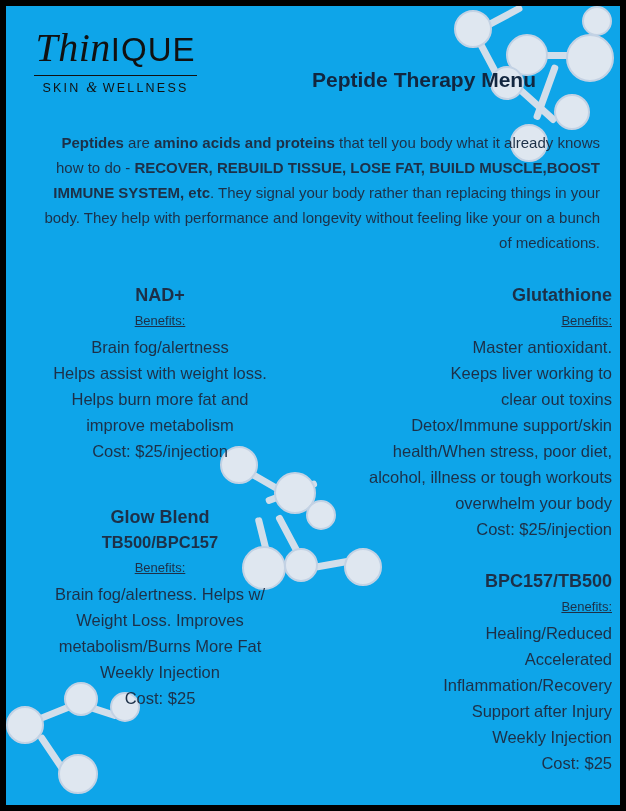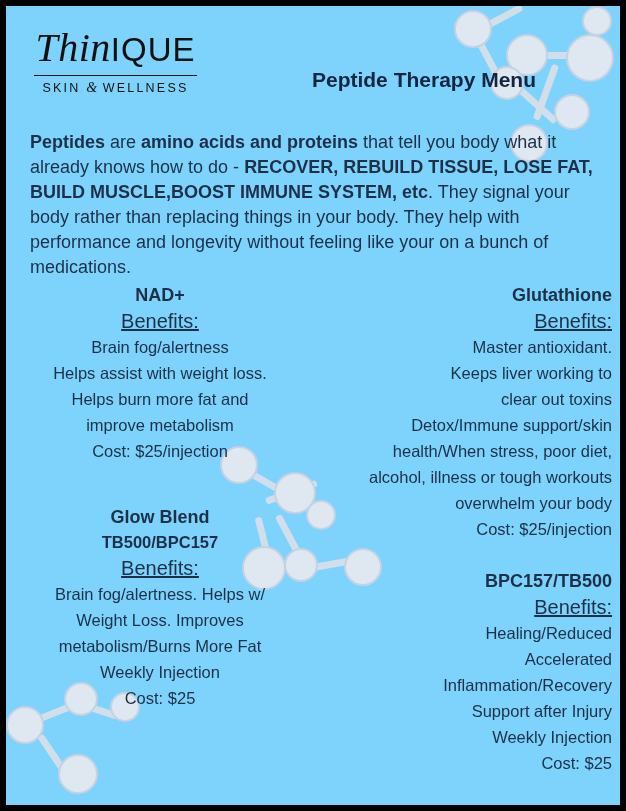--- a/index.html
+++ b/index.html
@@ -12,21 +12,21 @@
     background: #000000;
     font-family: "Liberation Sans", sans-serif;
     overflow: hidden;
   }
   .page {
     position: absolute;
     left: 6px;
     top: 6px;
     width: 614px;
     height: 799px;
-    background: #7dd3fc;
+    background: #0ea5e9;
     overflow: hidden;
   }
   
   .molecule {
     position: absolute;
     pointer-events: none;
   }
   .node {
     position: absolute;
     border-radius: 50%;
@@ -94,24 +94,24 @@
     font-weight: bold;
     color: #12263f;
     font-family: "Liberation Sans", sans-serif;
   }
   
   .intro {
     position: absolute;
     left: 24px;
     top: 124px;
     width: 570px;
-    font-size: 18px;
+    font-size: 15px;
     line-height: 25px;
     color: #1d3048;
-    text-align: left;
+    text-align: right;
   }
   .intro b { font-weight: bold; }
   
   .col {
     position: absolute;
     color: #1d3048;
   }
   .col-left  { left: 8px;  top: 276px; width: 292px; text-align: center; }
   .col-right { left: 310px; top: 276px; width: 296px; text-align: right; }
   .block { margin-bottom: 4px; }
@@ -119,21 +119,21 @@
     font-size: 18px;
     font-weight: bold;
     line-height: 26px;
   }
   .b-sub {
     font-size: 16.5px;
     font-weight: bold;
     line-height: 25px;
   }
   .b-benefits {
-    font-size: 20px;
+    font-size: 13px;
     line-height: 26px;
     text-decoration: underline;
   }
   .b-benefits .nb { text-decoration: none; }
   .b-line {
     font-size: 16.5px;
     line-height: 26px;
   }
   .spacer-1 { height: 36px; }
   .spacer-2 { height: 22px; }

